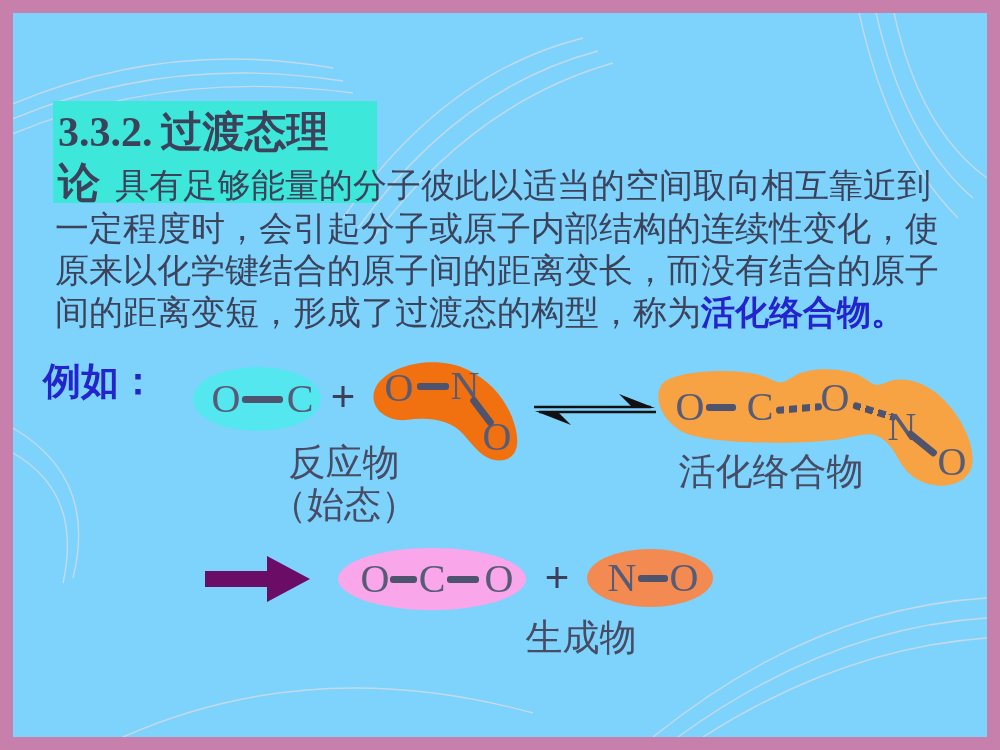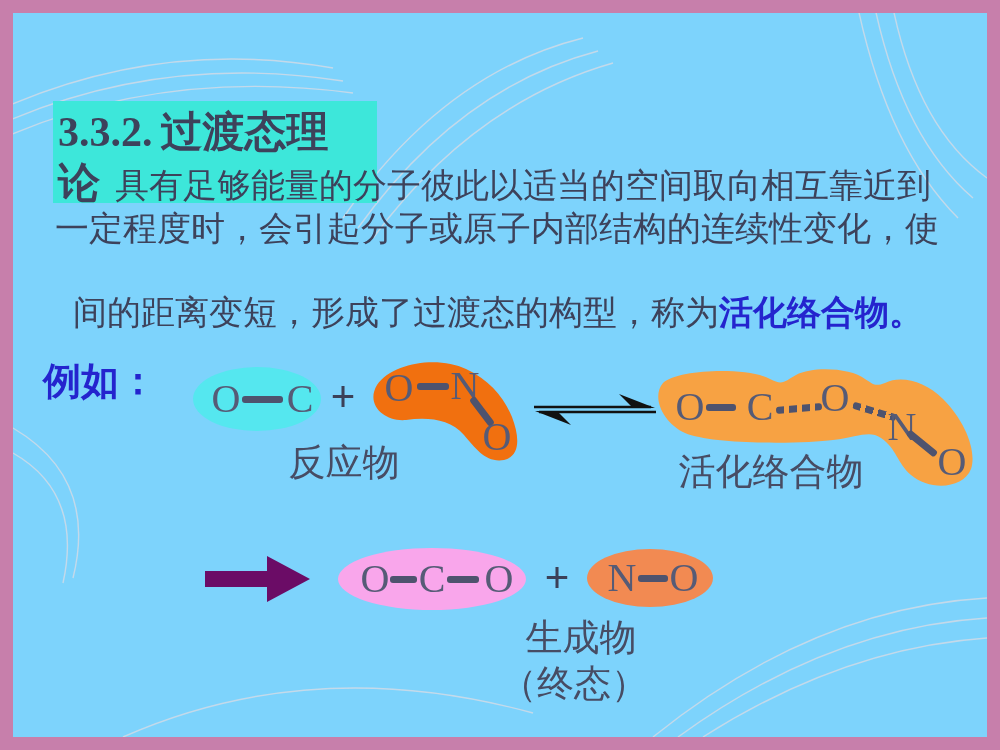--- a/index.html
+++ b/index.html
@@ -52,21 +52,22 @@
         <path d="M 110,724 Q 300,640 520,700"></path>
       </g>
     </svg>
 
     <div class="abs title-highlight"></div>
     <div class="abs title-line" style="left:45px;top:96px;"><span class="title-num">3.3.2.</span><span class="title-cjk">过渡态理</span></div>
     <div class="abs title-line" style="left:45px;top:147px;">论</div>
 
     <div class="abs para-line" style="left:42px;top:195px;">一定程度时，会引起分子或原子内部结构的连续性变化，使</div>
     <div class="abs para-line" style="left:102px;top:152px;">具有足够能量的分子彼此以适当的空间取向相互靠近到</div>
-    <div class="abs para-line" style="left:42px;top:279px;margin-left:18px;"><span>间的距离变短，形成了过渡态的构型，称为</span><span class="blue-term">活化络合物</span><span class="blue-term">。</span></div>
+    <div class="abs para-line" style="left:42px;top:237px;">原来以化学键结合的原子间的距离变长，而没有结合的原子</div>
+    <div class="abs para-line" style="left:42px;top:279px;"><span>间的距离变短，形成了过渡态的构型，称为</span><span class="blue-term">活化络合物</span><span class="blue-term">。</span></div>
 
     <div class="abs example-label" style="left:30px;top:343px;">例如：</div>
 
     <svg class="shapes" width="974" height="724" viewBox="0 0 974 724">
       <path d="M 364,372 C 380,349 426,343 453,356 C 477,367 491,385 499,404 C 507,425 507,443 491,447 C 473,450 463,436 451,422 C 437,406 415,404 393,407 C 372,409 352,392 364,372 Z" fill="#f1700f"></path>
       <path d="M 650,370 C 665,356 735,354 757,366 C 770,373 772,368 783,362 C 800,353 838,355 852,366 C 860,371 862,374 872,370 C 888,362 912,368 930,386 C 952,408 964,438 958,456 C 950,476 917,478 898,462 C 884,450 884,436 868,425 C 856,417 846,424 820,427 C 790,431 700,432 672,420 C 650,410 638,384 650,370 Z" fill="#f7a243"></path>
     </svg>
 
     <div class="abs ellipse" style="left:180px;top:354px;width:128px;height:64px;background:#55e7ef;"></div>
     <div class="abs atom" style="left:213px;top:386px;">O</div>
@@ -92,20 +93,21 @@
     <div class="abs bond bond-thick" style="left:693px;top:391px;width:30px;"></div>
     <div class="abs atom" style="left:747px;top:394px;">C</div>
     <div class="abs bond-dashed abs" style="position:absolute;left:763px;top:392px;width:46px;transform:rotate(-5deg);"></div>
     <div class="abs atom" style="left:822px;top:385px;">O</div>
     <div class="abs bond-dashed" style="left:839px;top:395px;width:45px;transform:rotate(17deg);"></div>
     <div class="abs atom" style="left:889px;top:414px;">N</div>
     <div class="abs bond bond-thick" style="left:891px;top:427px;width:36px;transform:rotate(39deg);"></div>
     <div class="abs atom" style="left:939px;top:449px;">O</div>
 
     <div class="abs dlabel" style="left:331px;top:428px;">反应物</div>
+    <div class="abs dlabel" style="left:331px;top:470px;">（始态）</div>
     <div class="abs dlabel" style="left:758px;top:437px;">活化络合物</div>
 
     <svg class="abs" style="left:192px;top:543px;z-index:3;" width="105" height="46" viewBox="0 0 105 46">
       <polygon points="0,15 62,15 62,0 105,23 62,46 62,31 0,31" fill="#6b0c66"></polygon>
     </svg>
 
     <div class="abs ellipse" style="left:325px;top:535px;width:188px;height:62px;background:#f9a6eb;"></div>
     <div class="abs atom" style="left:362px;top:566px;">O</div>
     <div class="abs bond bond-thick" style="left:377px;top:563px;width:27px;"></div>
     <div class="abs atom" style="left:419px;top:566px;">C</div>
@@ -113,16 +115,15 @@
     <div class="abs atom" style="left:486px;top:566px;">O</div>
 
     <div class="abs plus" style="left:544px;top:565px;">+</div>
 
     <div class="abs ellipse" style="left:574px;top:536px;width:126px;height:58px;background:#f28a52;"></div>
     <div class="abs atom" style="left:609px;top:565px;">N</div>
     <div class="abs bond bond-thick" style="left:625px;top:562px;width:30px;"></div>
     <div class="abs atom" style="left:671px;top:565px;">O</div>
 
     <div class="abs dlabel" style="left:568px;top:605px;font-family:Liberation Mono, monospace;">生成物</div>
-    <div class="abs dlabel" style="left:561px;top:649px;">（终态）</div>
 
   </div>
 </div>
 
 </body></html>

